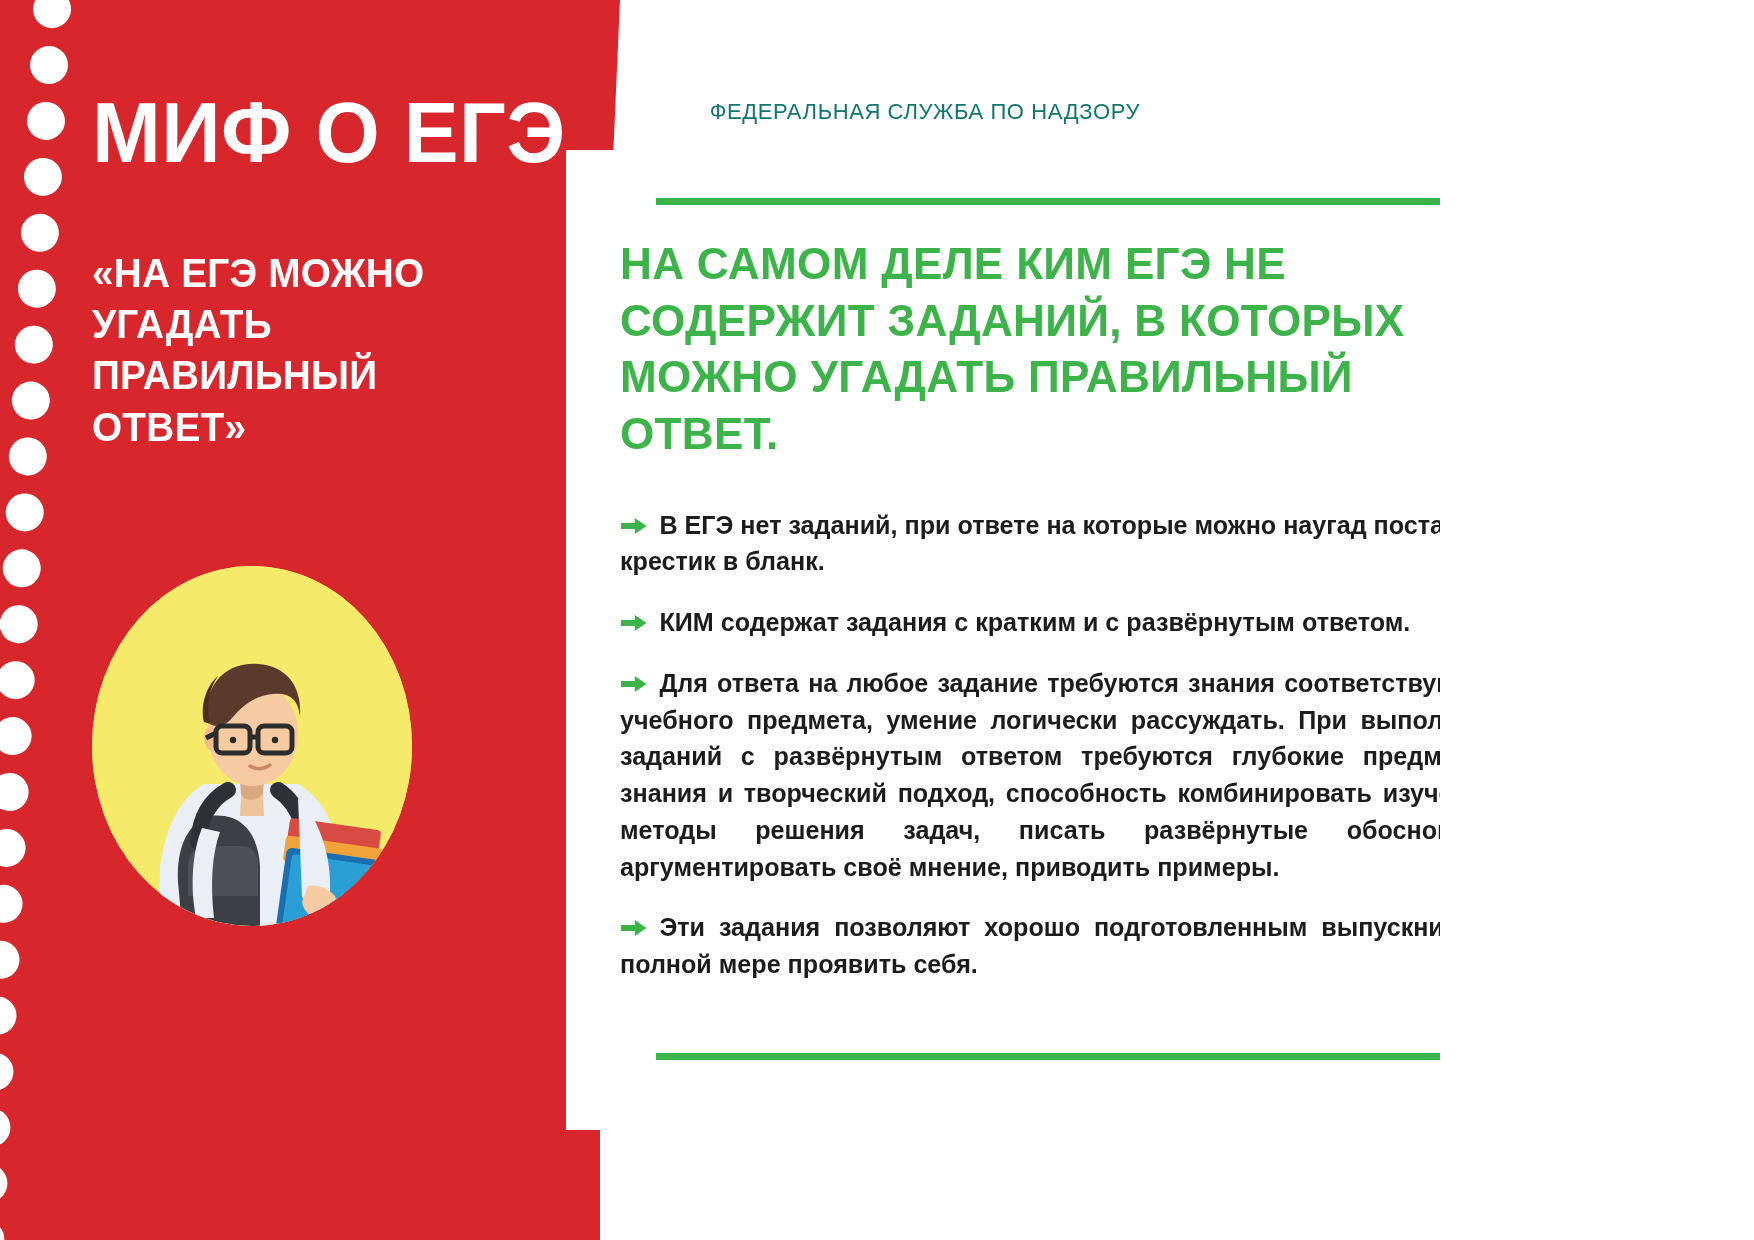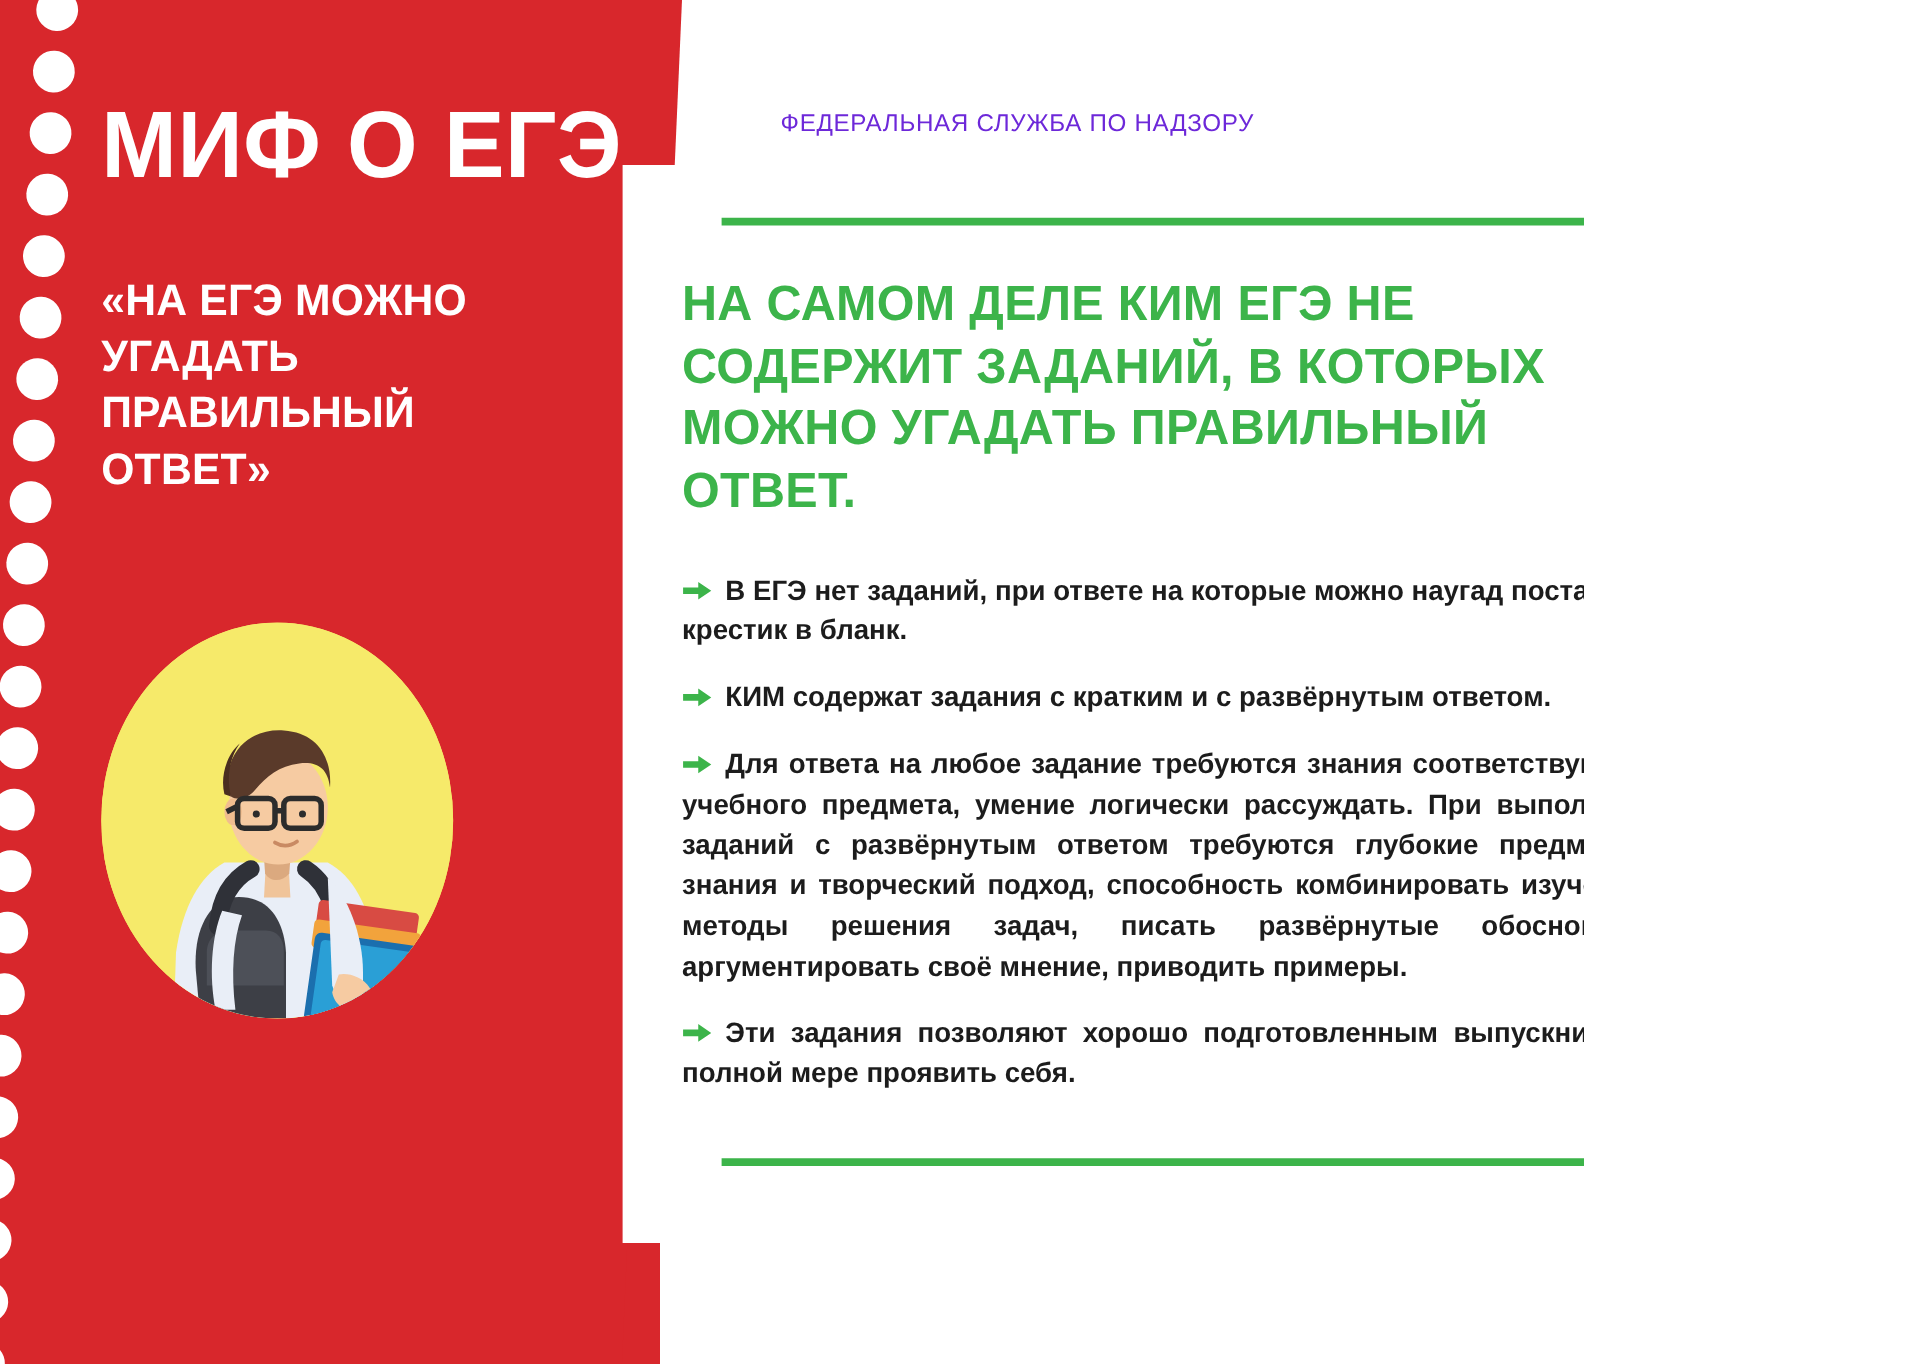--- a/index.html
+++ b/index.html
@@ -107,21 +107,21 @@
     overflow: hidden;
   }
   .illus-circle svg { display: block; }
 
   
   .org-text {
     position: absolute;
     right: 300px;
     top: 96px;
     text-align: right;
-    color: #6d28d9;
+    color: #0f766e;
     font-size: 22px;
     line-height: 1.45;
     letter-spacing: 0.6px;
     font-weight: 400;
     font-family: "Liberation Sans Narrow", "Liberation Sans", sans-serif;
   }
   .org-text div { white-space: nowrap; }
 
   .emblem {
     position: absolute;
@@ -150,21 +150,21 @@
     top: 150px;
     width: 90px;
     height: 980px;
     background: #ffffff;
     z-index: 2;
   }
 
   .content {
     position: absolute;
     left: 620px;
-    top: 248px;
+    top: 236px;
     width: 912px;
     z-index: 3;
   }
 
   .headline {
     color: #3cb44a;
     font-size: 45px;
     line-height: 1.26;
     font-weight: 700;
     letter-spacing: 0.3px;

